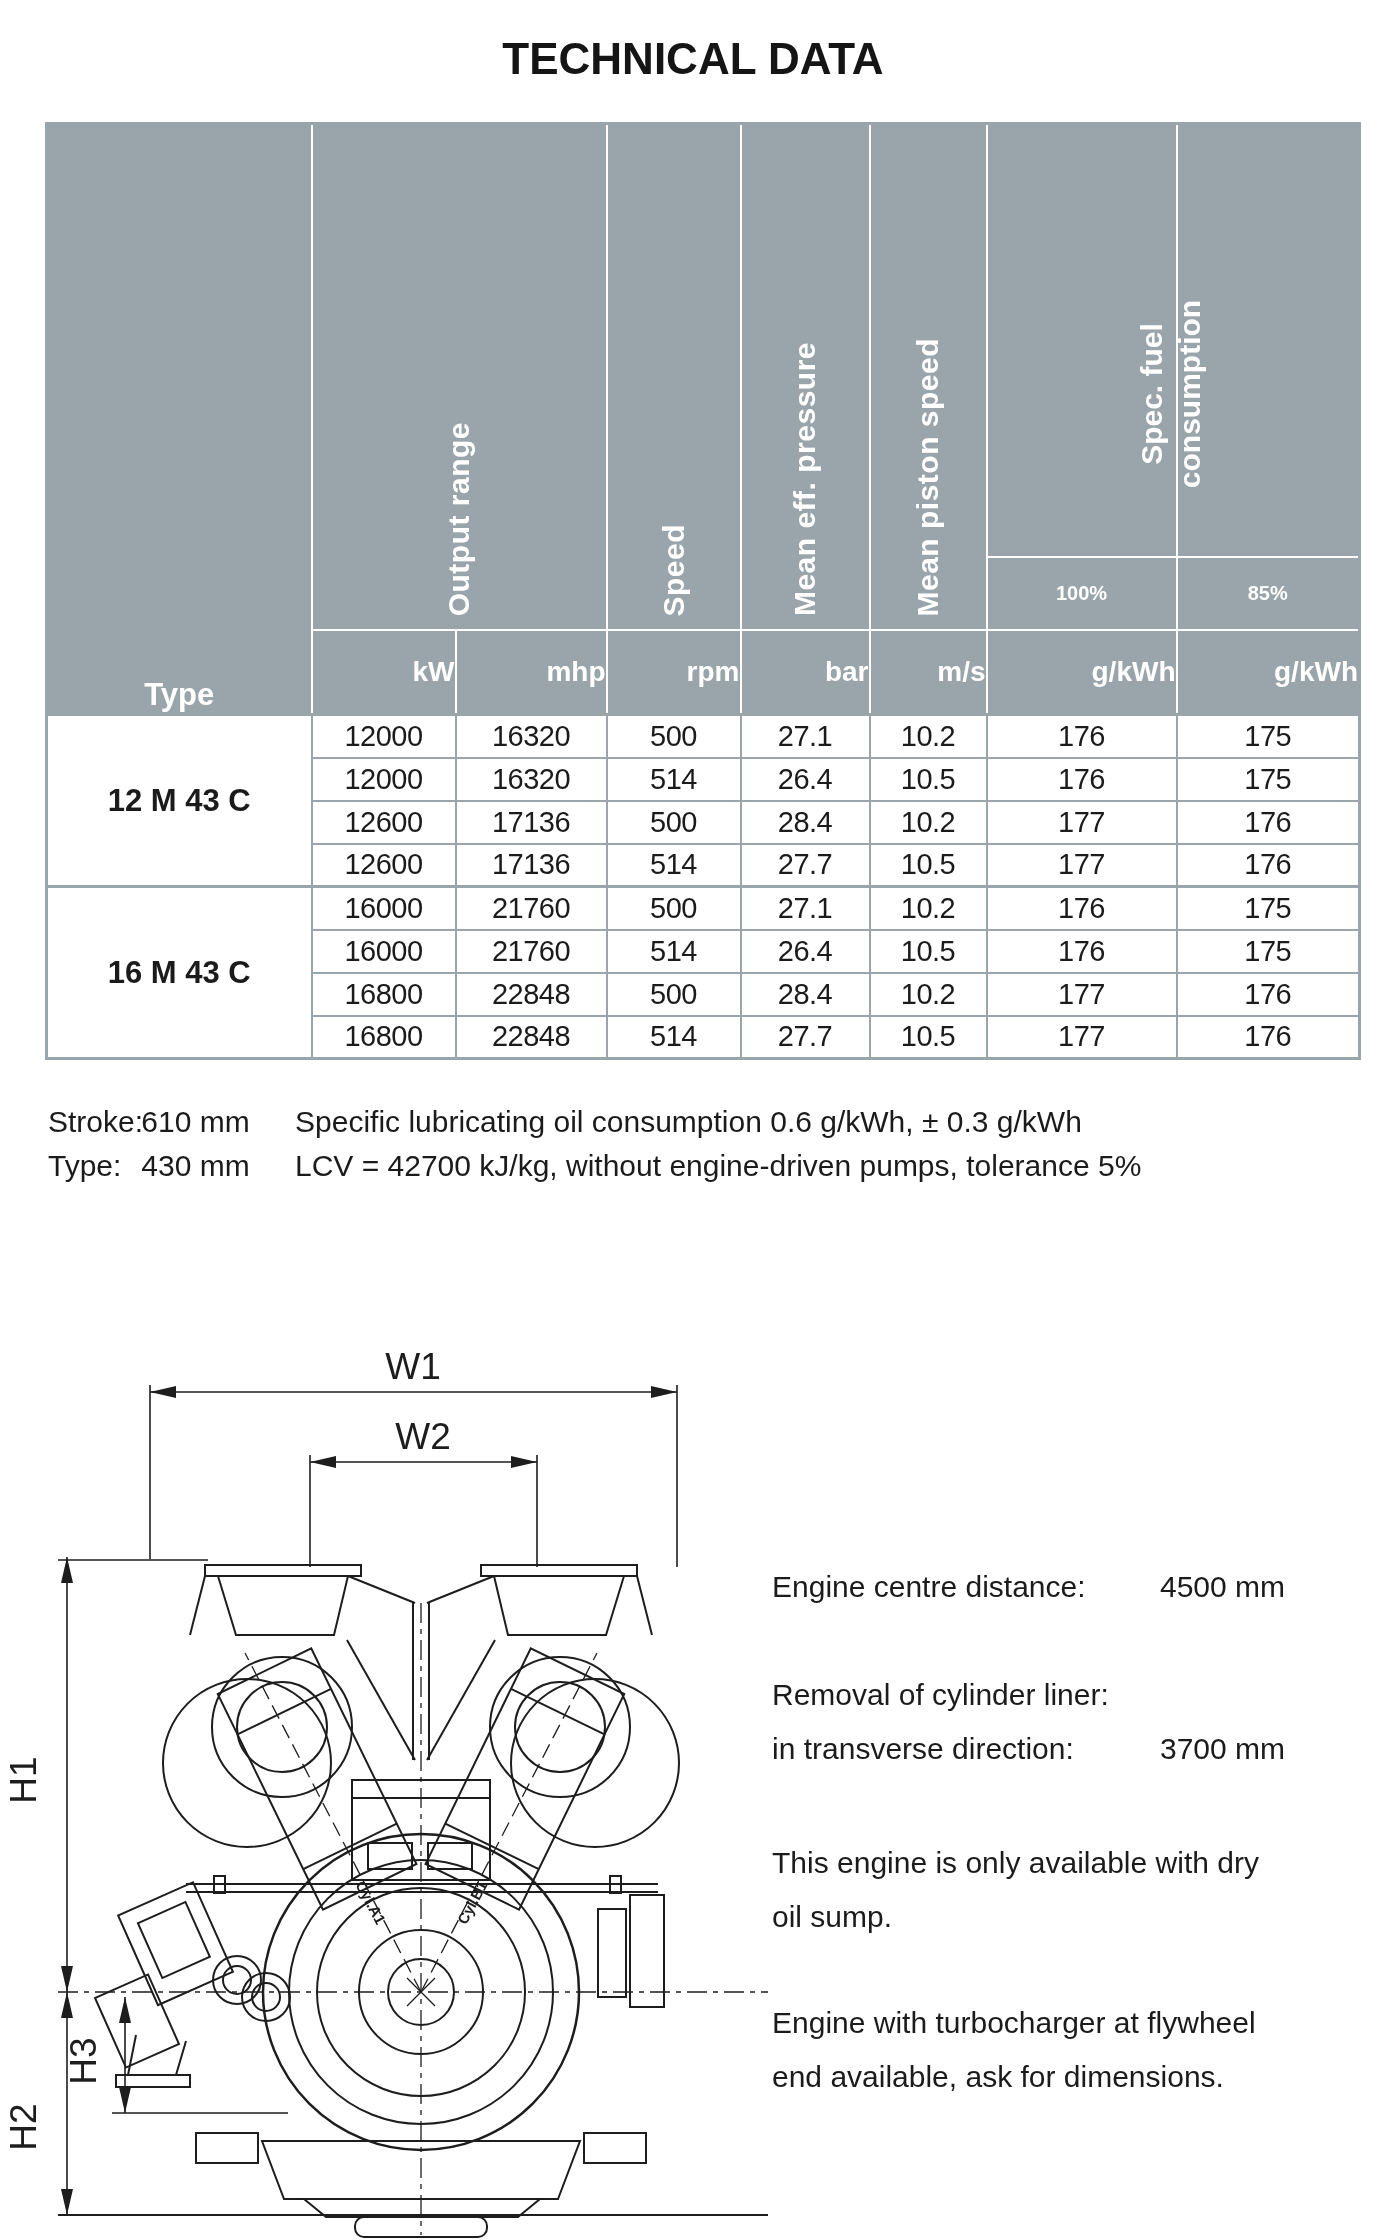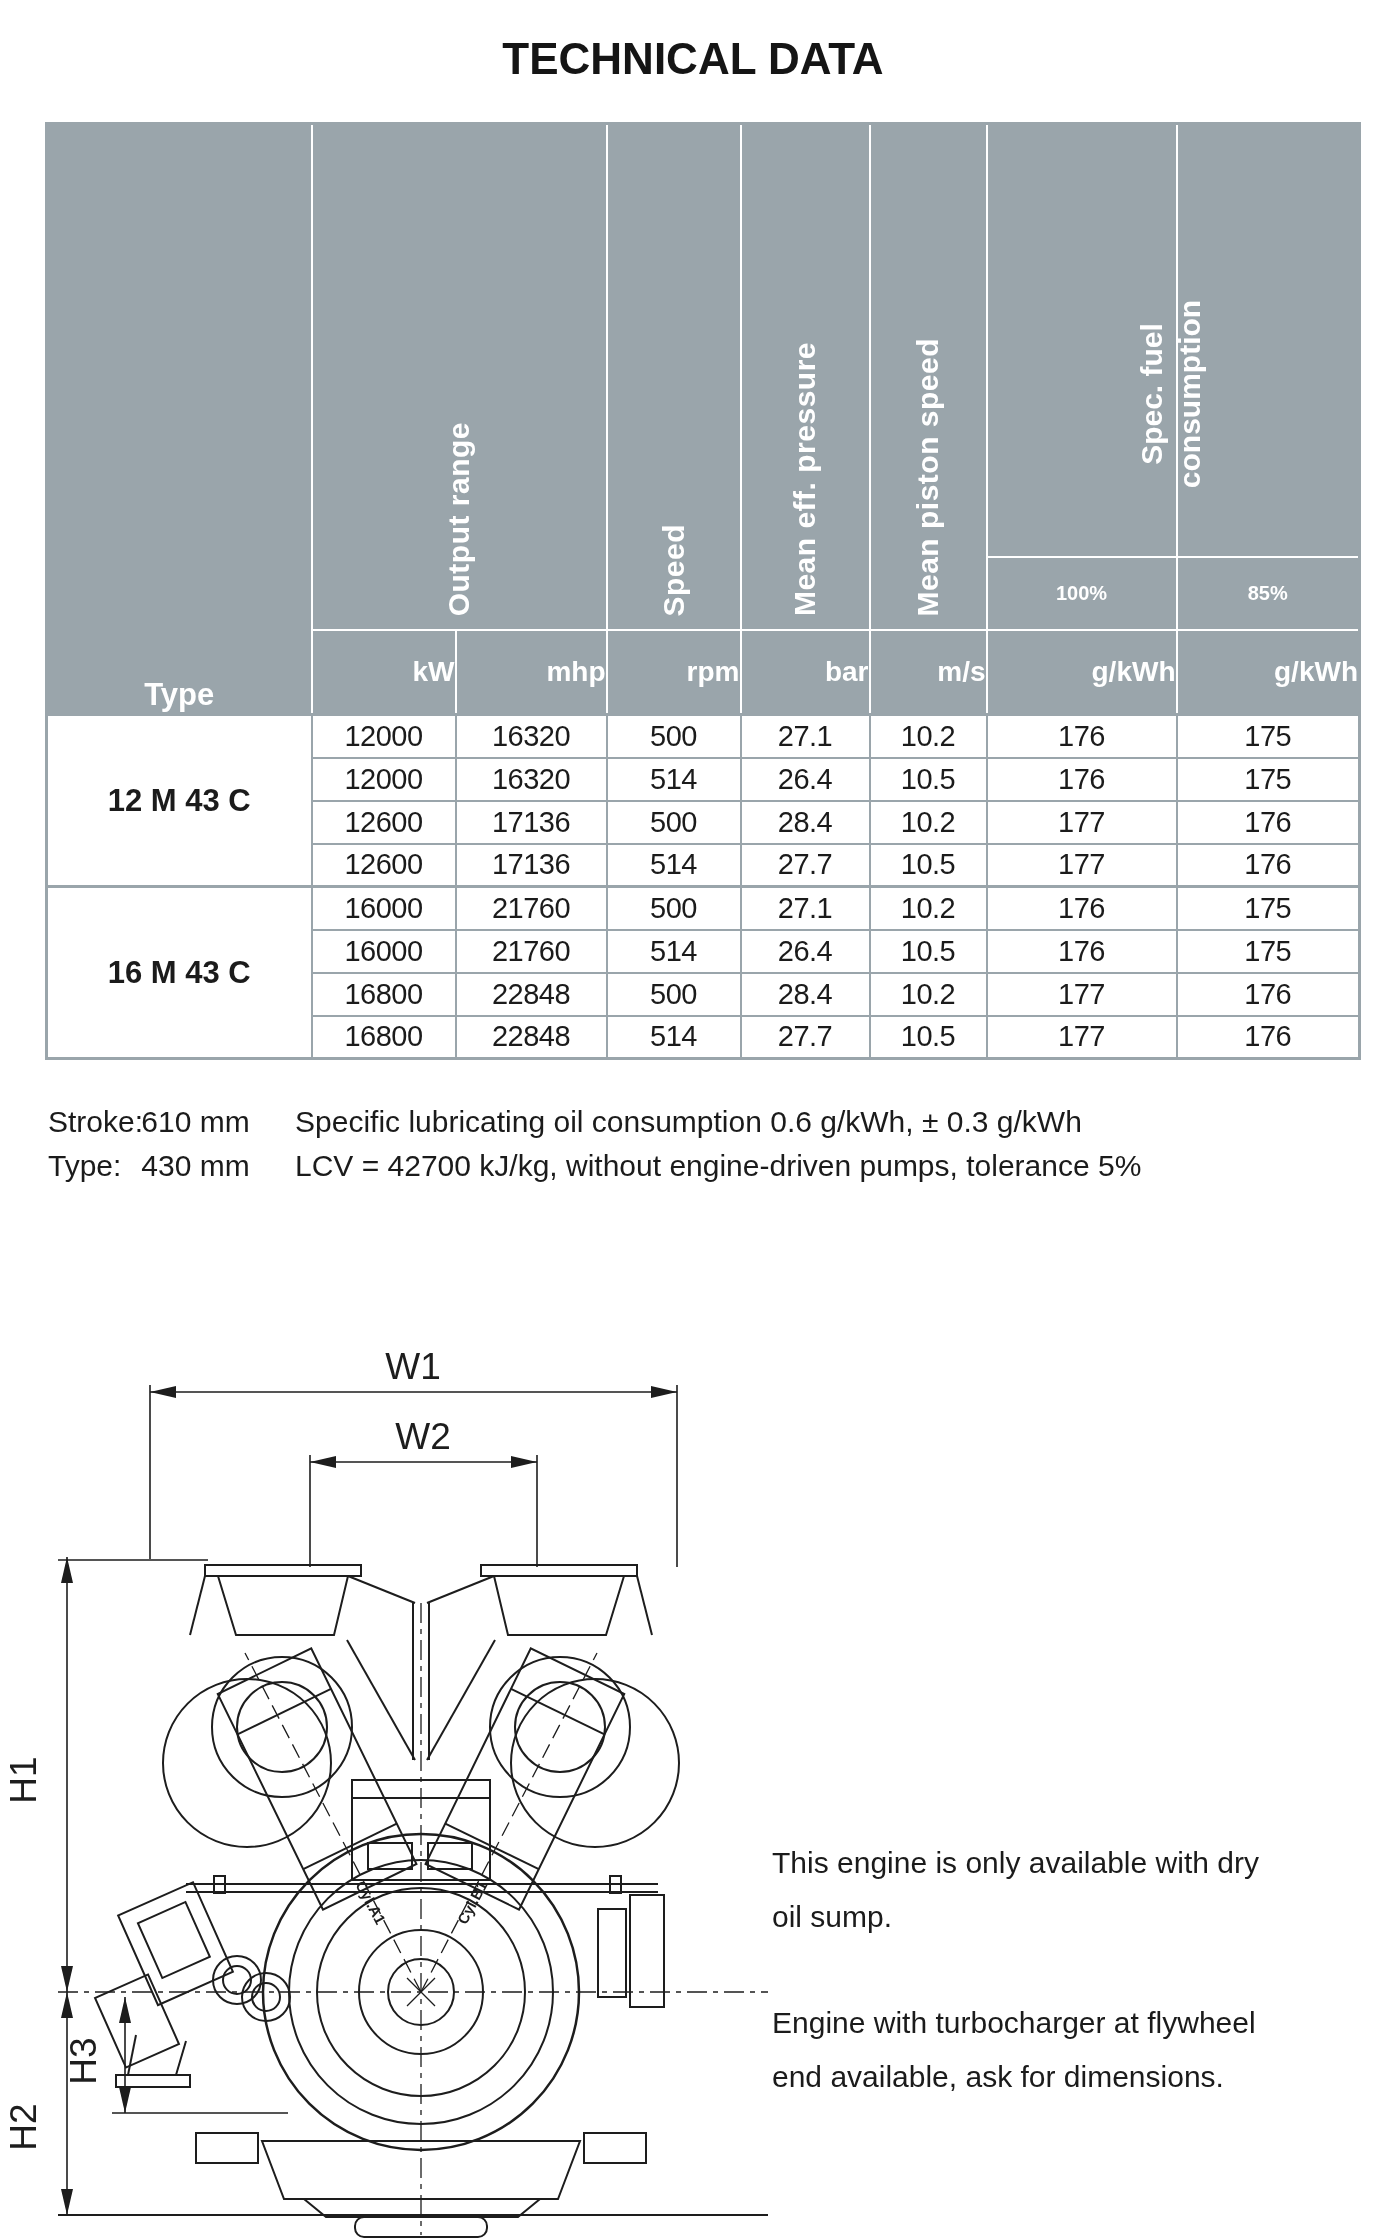--- a/index.html
+++ b/index.html
@@ -343,20 +343,35 @@
 
     <text class="dim-label" x="413" y="44" text-anchor="middle">W1</text>
     <text class="dim-label" x="423" y="114" text-anchor="middle">W2</text>
     <text class="dim-label" x="36" y="445" text-anchor="middle" transform="rotate(-90 36 445)">H1</text>
     <text class="dim-label" x="36" y="792" text-anchor="middle" transform="rotate(-90 36 792)">H2</text>
     <text class="dim-label" x="96" y="726" text-anchor="middle" transform="rotate(-90 96 726)">H3</text>
     <text class="cyl-label" x="366" y="570" text-anchor="middle" transform="rotate(62 366 570)">Cyl.A1</text>
     <text class="cyl-label" x="477" y="570" text-anchor="middle" transform="rotate(-62 477 570)">Cyl.B1</text>
   </svg>
 
+  <div class="note-p" id="note1">
+    <div class="note-line">
+      <span>Engine centre distance:</span>
+      <span class="nl-value">4500 mm</span>
+    </div>
+  </div>
+  <div class="note-p" id="note2">
+    <div class="note-line">
+      <span>Removal of cylinder liner:</span>
+    </div>
+    <div class="note-line">
+      <span>in transverse direction:</span>
+      <span class="nl-value">3700 mm</span>
+    </div>
+  </div>
   <div class="note-p" id="note3">
     <div class="note-line">This engine is only available with dry</div>
     <div class="note-line">oil sump.</div>
   </div>
   <div class="note-p" id="note4">
     <div class="note-line">Engine with turbocharger at flywheel</div>
     <div class="note-line">end available, ask for dimensions.</div>
   </div>
 
 </div>

